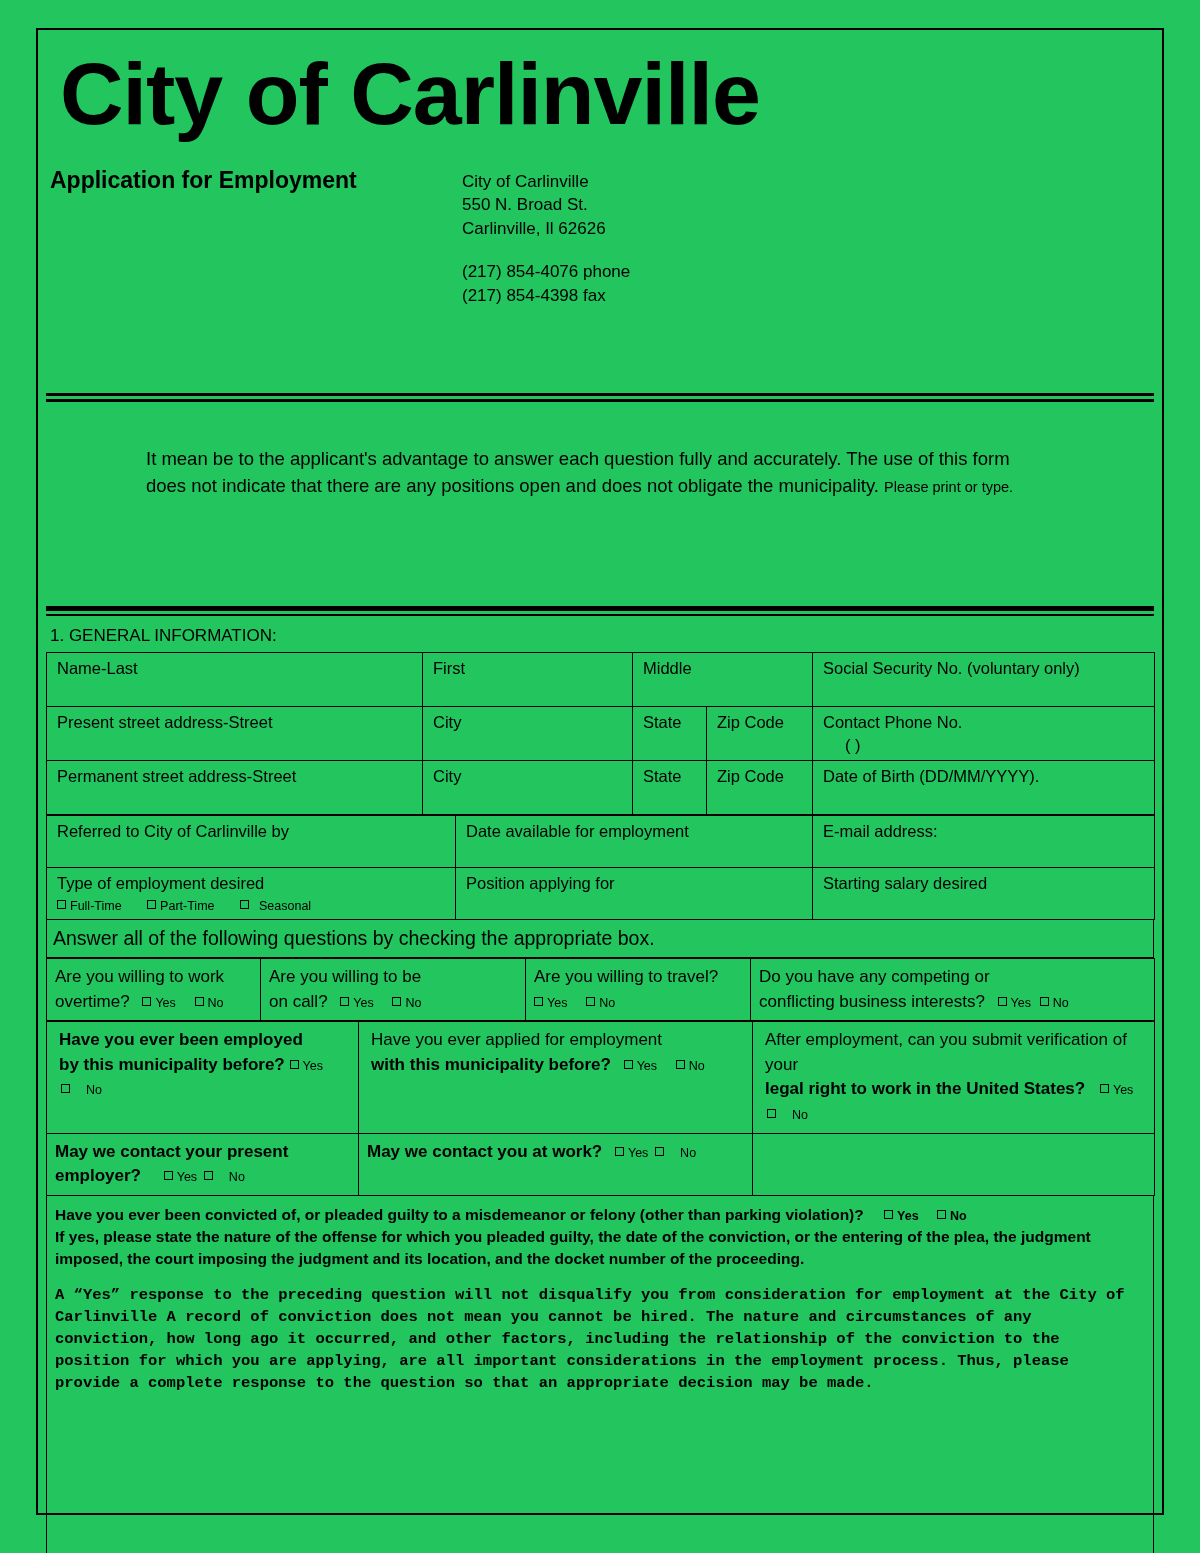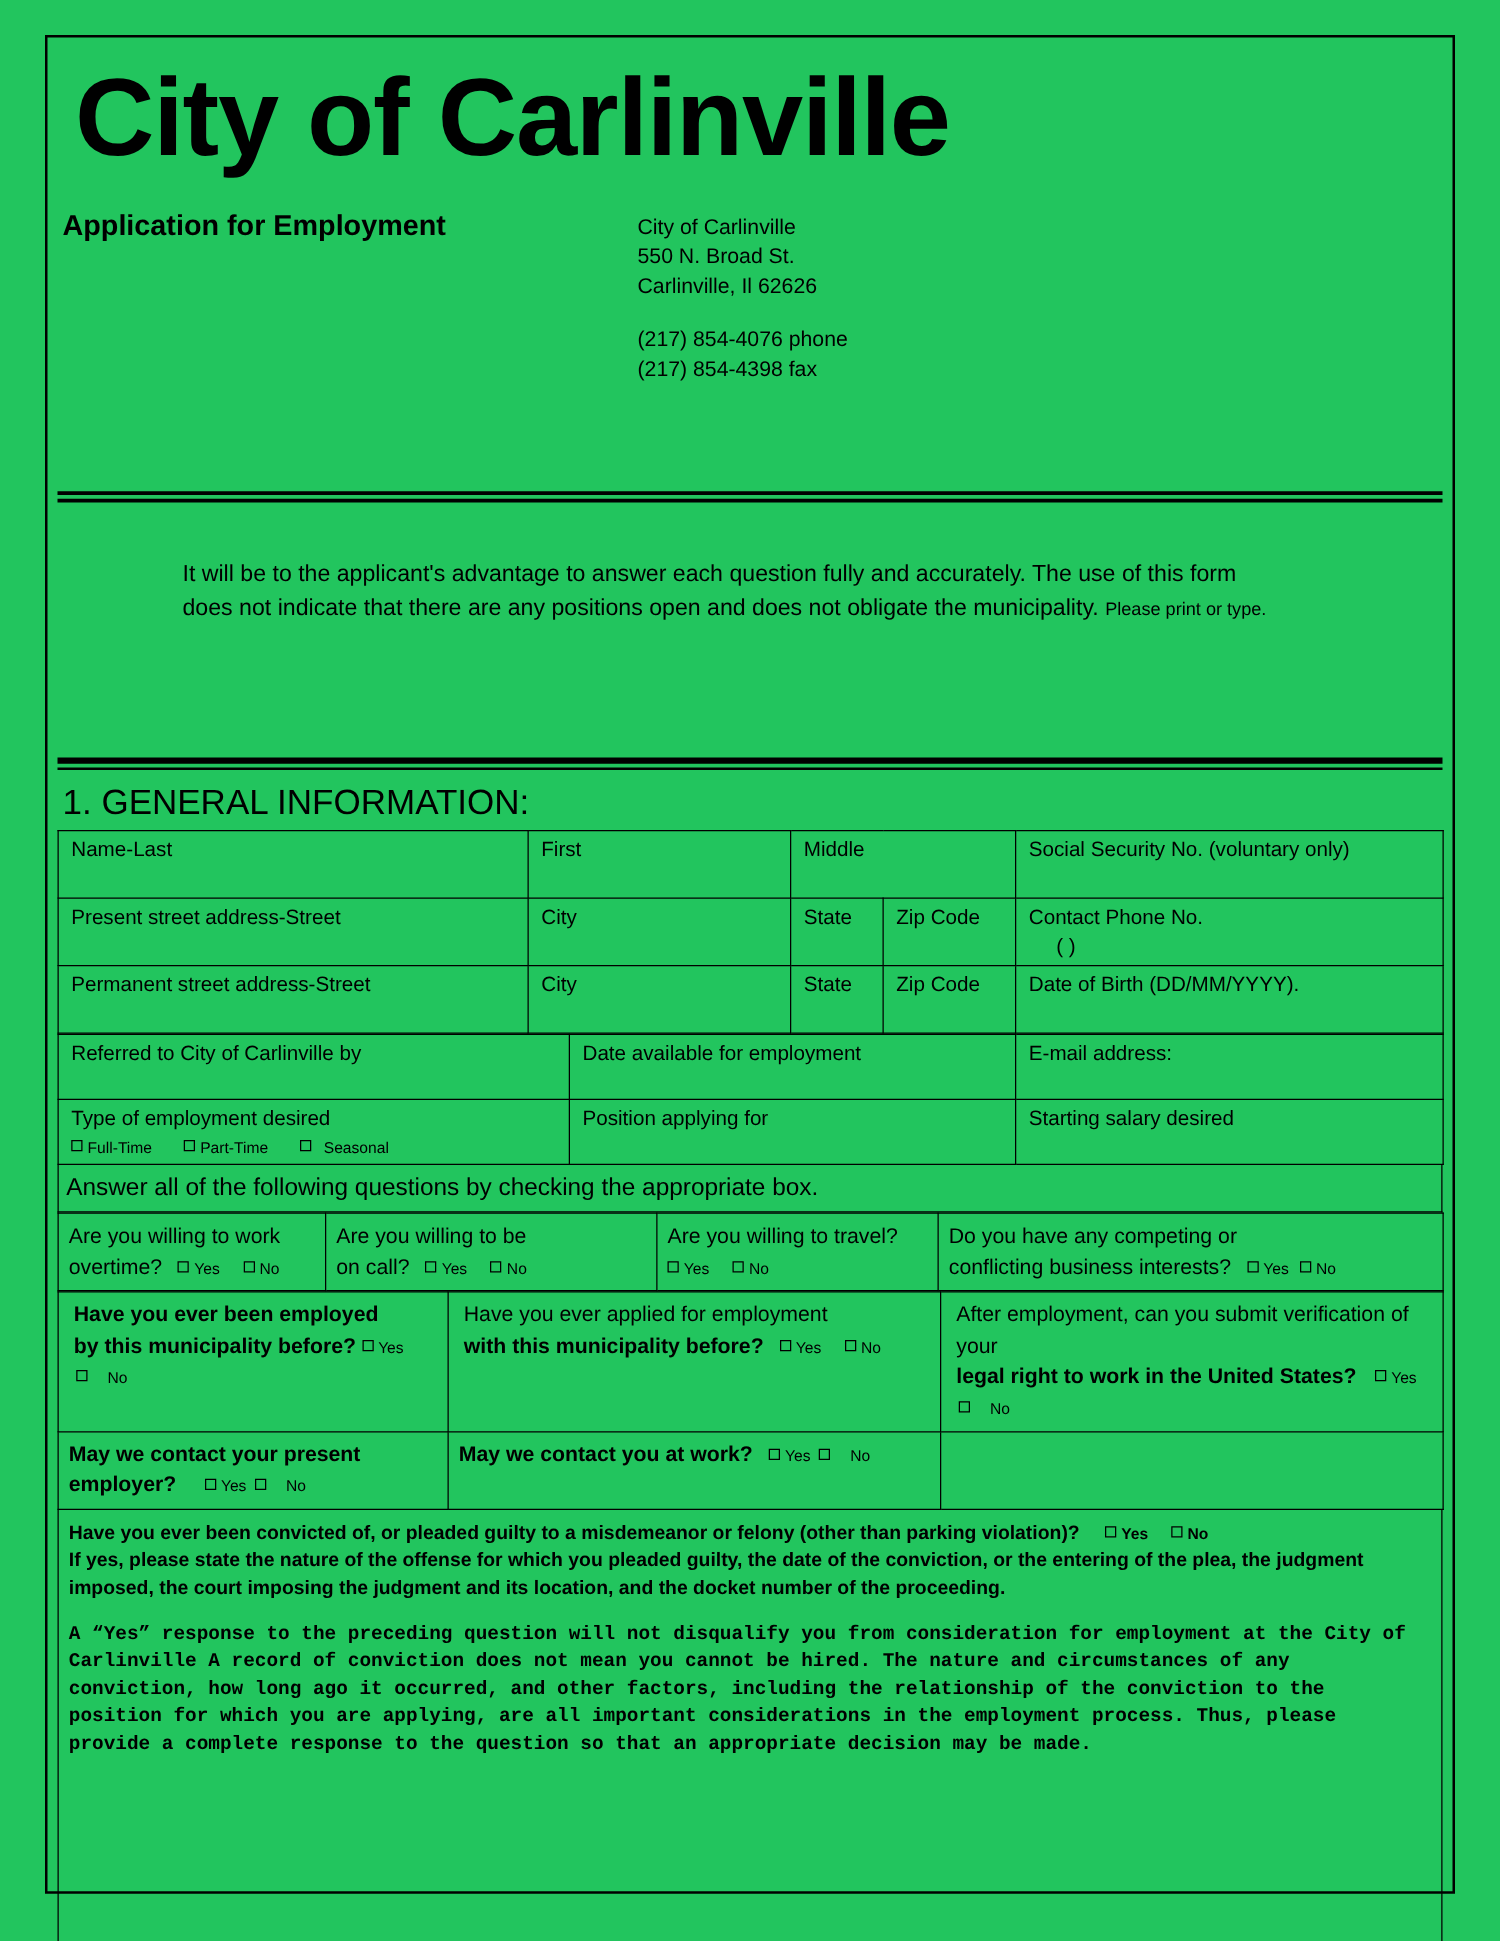--- a/index.html
+++ b/index.html
@@ -41,21 +41,20 @@
     font-weight: bold;
     font-size: 88px;
     line-height: 1.0;
     letter-spacing: -1px;
     margin: 14px 0 0 14px;
     white-space: nowrap;
   }
   .header-row {
     display: flex;
     margin-top: 28px;
-    gap: 48px;
   }
   .header-left { width: 412px; padding-left: 4px; }
   .app-title {
     font-weight: bold;
     font-size: 23px;
     line-height: 1.25;
   }
   .app-sub {
     font-size: 19px;
     line-height: 1.3;
@@ -87,21 +86,21 @@
     margin-top: 44px;
     margin-left: 100px;
     font-size: 18.5px;
     line-height: 1.45;
     max-width: 930px;
   }
   .instructions .small {
     font-size: 14.5px;
   }
   .section-title {
-    font-size: 28px;
+    font-size: 17px;
     margin-top: 10px;
     margin-bottom: 6px;
     padding-left: 4px;
   }
 
   
   .tbl {
     width: 100%;
     border-collapse: collapse;
     table-layout: fixed;
@@ -201,21 +200,21 @@
         <div>Carlinville, Il 62626</div>
         <div class="addr-gap"></div>
         <div>(217) 854-4076 phone</div>
         <div>(217) 854-4398 fax</div>
       </div>
     </div>
 
     <div class="rule-double"></div>
 
     <div class="instructions">
-      <span>It will be to the applicant's advantage to answer each question fully and accurately. The use of this form</span><br>
+      <span>It mean be to the applicant's advantage to answer each question fully and accurately. The use of this form</span><br>
       <span>does not indicate that there are any positions open and does not obligate the municipality.</span>
       <span class="small">Please print or type.</span>
     </div>
 
     <div class="rule-double-heavy"></div>
 
     <div class="section-title">1. GENERAL INFORMATION:</div>
 
     <table class="tbl">
       <colgroup>

